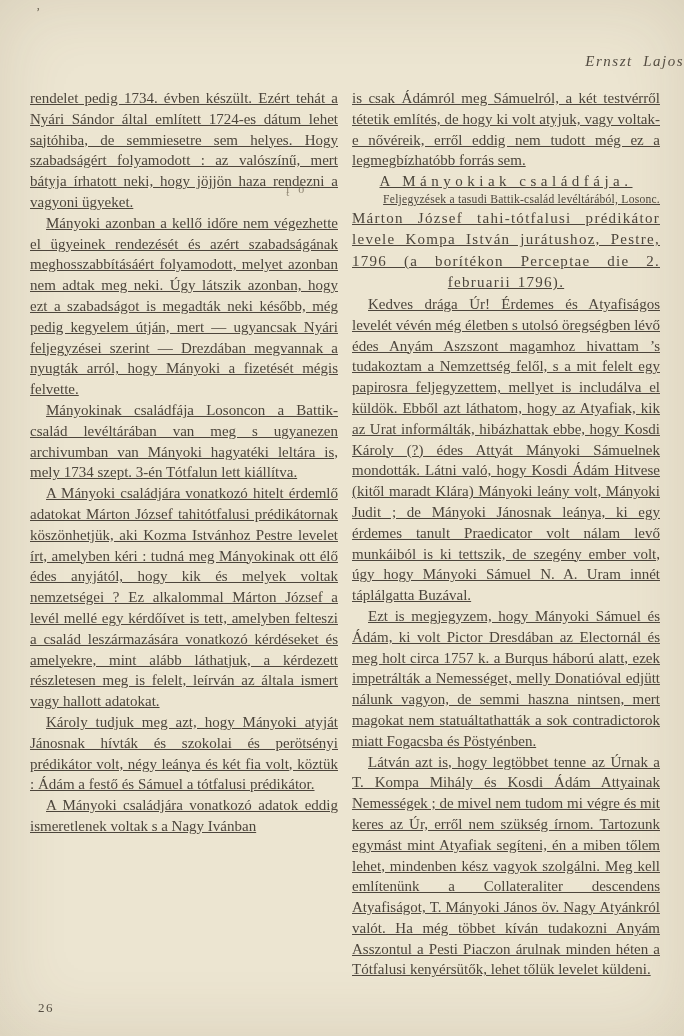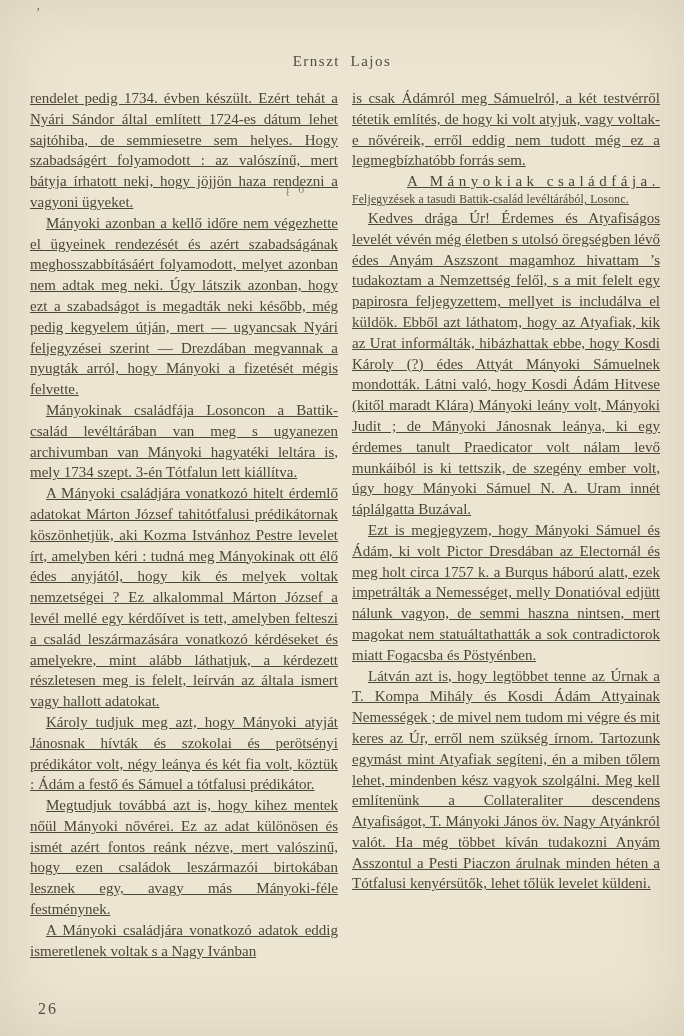--- a/index.html
+++ b/index.html
@@ -24,21 +24,22 @@
     position: absolute;
     inset: 0;
     pointer-events: none;
     box-shadow: inset 0 0 70px rgba(96, 80, 48, 0.14);
   }
   .running-header {
     position: absolute;
     top: 53px;
     left: 0;
     width: 100%;
-    text-align: center;
+    text-align: right;
+    font-style: italic;
     font-size: 15px;
     letter-spacing: 0.10em;
     word-spacing: 0.35em;
     color: #564f44;
   }
   .top-speck {
     position: absolute;
     top: 4px;
     left: 36px;
     font-size: 13px;
@@ -68,49 +69,49 @@
   .col p {
     margin: 0;
     text-indent: 16px;
     text-decoration: underline;
   }
   .col p.noindent {
     text-indent: 0;
   }
   .section-title {
     margin: 9px 0 0 0;
-    text-align: right;
+    text-align: center;
     text-indent: 0 !important;
     font-size: 15px;
     letter-spacing: 0.30em;
     color: #4a443a;
   }
   .section-caption {
     margin: 1px 0 2px 0;
-    text-align: left;
+    text-align: right;
     text-indent: 0 !important;
     font-size: 11.6px;
     letter-spacing: 0.02em;
     line-height: 16px;
   }
   .section-subtitle {
     margin: 2px 0 7px 0;
     text-indent: 0 !important;
     font-size: 15px;
     letter-spacing: 0.085em;
     word-spacing: 0.12em;
     line-height: 21.5px;
     text-align: justify;
     text-align-last: center;
   }
   .page-number {
     position: absolute;
     top: 1000px;
     left: 38px;
-    font-size: 16px;
+    font-size: 13px;
     letter-spacing: 0.12em;
     color: #564f44;
   }
 </style>
 </head>
 <body>
 
 <div class="page">
 
   <span class="top-speck">’</span>
@@ -120,29 +121,29 @@
   <span class="inline-marks">į ȫ</span>
 
   <div class="columns">
 
     <div class="col">
       <p class="noindent">rendelet pedig 1734. évben készült. Ezért tehát a Nyári Sándor által említett 1724-es dátum lehet sajtóhiba, de semmiesetre sem helyes. Hogy szabadságért folyamodott : az valószínű, mert bátyja írhatott neki, hogy jöjjön haza rendezni a vagyoni ügyeket.</p>
       <p>Mányoki azonban a kellő időre nem végezhette el ügyeinek rendezését és azért szabadságának meghosszabbításáért folyamodott, melyet azonban nem adtak meg neki. Úgy látszik azonban, hogy ezt a szabadságot is megadták neki később, még pedig kegyelem útján, mert — ugyancsak Nyári feljegyzései szerint — Drezdában megvannak a nyugták arról, hogy Mányoki a fizetését mégis felvette.</p>
       <p>Mányokinak családfája Losoncon a Battik-család levéltárában van meg s ugyanezen archivumban van Mányoki hagyatéki leltára is, mely 1734 szept. 3-én Tótfalun lett kiállítva.</p>
       <p>A Mányoki családjára vonatkozó hitelt érdemlő adatokat Márton József tahitótfalusi prédikátornak köszönhetjük, aki Kozma Istvánhoz Pestre levelet írt, amelyben kéri : tudná meg Mányokinak ott élő édes anyjától, hogy kik és melyek voltak nemzetségei ? Ez alkalommal Márton József a levél mellé egy kérdőívet is tett, amelyben felteszi a család leszármazására vonatkozó kérdéseket és amelyekre, mint alább láthatjuk, a kérdezett részletesen meg is felelt, leírván az általa ismert vagy hallott adatokat.</p>
       <p>Károly tudjuk meg azt, hogy Mányoki atyját Jánosnak hívták és szokolai és perötsényi prédikátor volt, négy leánya és két fia volt, köztük : Ádám a festő és Sámuel a tótfalusi prédikátor.</p>
-      <p>Megtudjuk továbbá azt is, hogy kihez mentek nőül Mányoki nővérei. Ez az adat különösen és ismét azért fontos reánk nézve, mert valószinű, hogy ezen családok leszármazói birtokában lesznek egy, avagy más Mányoki-féle festménynek.</p>
       <p>A Mányoki családjára vonatkozó adatok eddig ismeretlenek voltak s a Nagy Ivánban</p>
     </div>
 
     <div class="col">
       <p class="noindent">is csak Ádámról meg Sámuelról, a két testvérről tétetik említés, de hogy ki volt atyjuk, vagy voltak-e nővéreik, erről eddig nem tudott még ez a legmegbízhatóbb forrás sem.</p>
 
       <p class="section-title">A Mányokiak családfája.</p>
       <p class="section-caption">Feljegyzések a tasudi Battik-család levéltárából, Losonc.</p>
+      <p class="section-subtitle">Márton József tahi-tótfalusi prédikátor levele Kompa István jurátushoz, Pestre, 1796 (a borítékon Perceptae die 2. februarii 1796).</p>
 
       <p>Kedves drága Úr! Érdemes és Atyafiságos levelét vévén még életben s utolsó öregségben lévő édes Anyám Aszszont magamhoz hivattam ’s tudakoztam a Nemzettség felől, s a mit felelt egy papirosra feljegyzettem, mellyet is includálva el küldök. Ebből azt láthatom, hogy az Atyafiak, kik az Urat informálták, hibázhattak ebbe, hogy Kosdi Károly (?) édes Attyát Mányoki Sámuelnek mondották. Látni való, hogy Kosdi Ádám Hitvese (kitől maradt Klára) Mányoki leány volt, Mányoki Judit ; de Mányoki Jánosnak leánya, ki egy érdemes tanult Praedicator volt nálam levő munkáiból is ki tettszik, de szegény ember volt, úgy hogy Mányoki Sámuel N. A. Uram innét táplálgatta Buzával.</p>
       <p>Ezt is megjegyzem, hogy Mányoki Sámuel és Ádám, ki volt Pictor Dresdában az Electornál és meg holt circa 1757 k. a Burqus háború alatt, ezek impetrálták a Nemességet, melly Donatióval edjütt nálunk vagyon, de semmi haszna nintsen, mert magokat nem statuáltathatták a sok contradictorok miatt Fogacsba és Pöstyénben.</p>
       <p>Látván azt is, hogy legtöbbet tenne az Úrnak a T. Kompa Mihály és Kosdi Ádám Attyainak Nemességek ; de mivel nem tudom mi végre és mit keres az Úr, erről nem szükség írnom. Tartozunk egymást mint Atyafiak segíteni, én a miben tőlem lehet, mindenben kész vagyok szolgálni. Meg kell említenünk a Collateraliter descendens Atyafiságot, T. Mányoki János öv. Nagy Atyánkról valót. Ha még többet kíván tudakozni Anyám Asszontul a Pesti Piaczon árulnak minden héten a Tótfalusi kenyérsütők, lehet tőlük levelet küldeni.</p>
     </div>
 
   </div>
 
   <div class="page-number">26</div>
 

